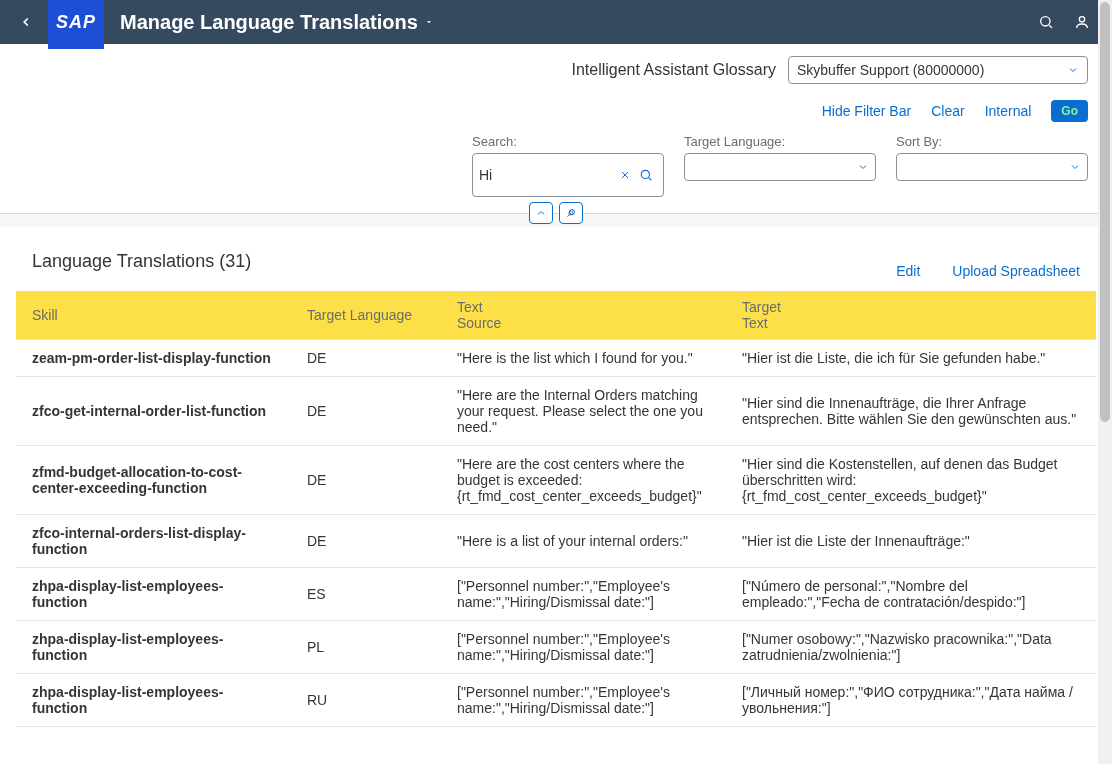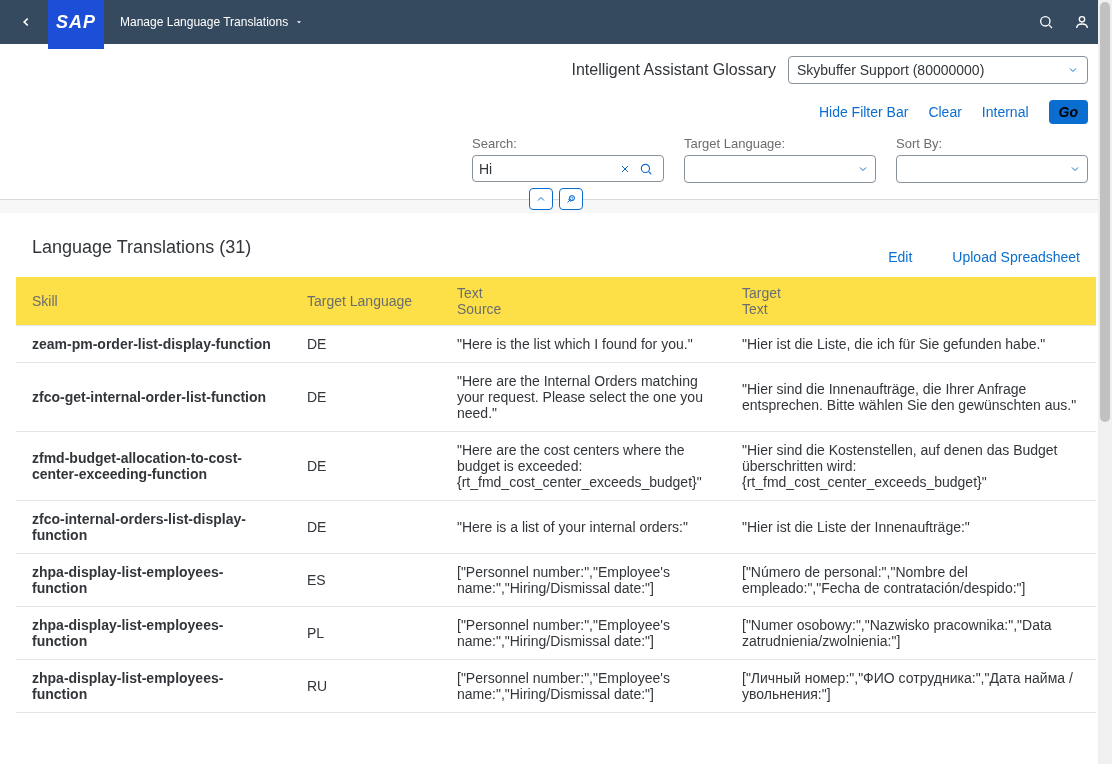--- a/index.html
+++ b/index.html
@@ -2,53 +2,53 @@
 <html><head>
 <meta charset="utf-8">
 <style>
 * { box-sizing: border-box; margin: 0; padding: 0; font-family: "72", Arial, Helvetica, sans-serif; }
 body { background: #fff; width: 1112px; height: 764px; overflow: hidden; position: relative; }
 
 
 .shell-header { height: 44px; background: #354a5f; display: flex; align-items: center; padding: 0 12px; color: #fff; }
 .back-btn { width: 28px; height: 28px; display: flex; align-items: center; justify-content: center; cursor: pointer; }
 .logo { background: #1d4ed8; color: #fff; font-weight: bold; font-size: 18px; padding: 16px 8px; margin: 0 16px 0 8px; letter-spacing: 1px; font-style: italic; }
-.app-title { font-size: 12px; font-weight: normal; display: flex; align-items: center; gap: 6px; }
+.app-title { font-size: 20px; font-weight: bold; display: flex; align-items: center; gap: 6px; }
 .header-spacer { flex: 1; }
 .header-icon { width: 36px; height: 36px; display: flex; align-items: center; justify-content: center; cursor: pointer; }
 
 
 .sub-header { display: flex; align-items: center; justify-content: flex-end; padding: 12px 24px 8px; gap: 12px; }
 .sub-title { font-size: 16px; color: #32363a; }
 .dropdown-main { width: 300px; height: 28px; border: 1px solid #89919a; border-radius: 4px; display: flex; align-items: center; padding: 0 8px; justify-content: space-between; color: #32363a; font-size: 14px; cursor: pointer; }
 
 
 .filter-actions { display: flex; justify-content: flex-end; align-items: center; padding: 8px 24px 12px; gap: 20px; }
 .link-btn { color: #0a6ed1; font-size: 14px; cursor: pointer; }
-.go-btn { background: #0a6ed1; color: #000000; border: none; border-radius: 4px; padding: 4px 10px; font-size: 14px; font-weight: bold; cursor: pointer; font-style: italic; }
+.go-btn { background: #0a6ed1; color: #86efac; border: none; border-radius: 4px; padding: 4px 10px; font-size: 12px; font-weight: bold; cursor: pointer; }
 
 
 .filter-fields { display: flex; gap: 20px; padding: 0 24px 16px; justify-content: flex-end; }
 .field-group { display: flex; flex-direction: column; gap: 4px; }
 .field-label { font-size: 13px; color: #6a6d70; }
-.search-input-wrap { width: 192px; height: 27px; border: 1px solid #89919a; border-radius: 4px; display: flex; align-items: center; padding: 0 6px; }
+.search-input-wrap { width: 192px; height: 44px; border: 1px solid #89919a; border-radius: 4px; display: flex; align-items: center; padding: 0 6px; }
 .search-input-wrap input { border: none; outline: none; flex: 1; font-size: 14px; color: #32363a; width: 100%; }
 .clear-x, .search-ic { color: #0a6ed1; cursor: pointer; padding: 0 4px; display: flex; }
 .combo { width: 192px; height: 28px; border: 1px solid #89919a; border-radius: 4px; display: flex; align-items: center; justify-content: flex-end; padding: 0 6px; cursor: pointer; }
 
 
 .divider-wrap { position: relative; height: 14px; border-top: 1px solid #d9d9d9; background: #f7f7f7; }
 .collapse-btns { position: absolute; top: -12px; left: 50%; transform: translateX(-50%); display: flex; gap: 6px; }
 .mini-btn { width: 24px; height: 22px; border: 1px solid #0a6ed1; border-radius: 4px; background: #fff; display: flex; align-items: center; justify-content: center; cursor: pointer; color: #0a6ed1; }
 
 
 .table-area { padding: 0 16px; }
 .table-title-row { display: flex; align-items: center; justify-content: space-between; padding: 16px 16px 12px; }
 .table-title { font-size: 18px; color: #32363a; }
-.table-actions { display: flex; gap: 40px; margin-top: 20px; }
+.table-actions { display: flex; gap: 32px; margin-top: 20px; }
 
 
 .data-table { width: 100%; border-collapse: collapse; }
 .data-table th { text-align: left; font-weight: normal; font-size: 14px; color: #6a6d70; padding: 8px 16px; border-bottom: 1px solid #e5e5e5; background: #fde047; }
 .data-table td { font-size: 14px; color: #32363a; padding: 10px 16px; border-bottom: 1px solid #e5e5e5; vertical-align: middle; }
 .data-table td.skill { font-weight: bold; }
 .col-skill { width: 275px; }
 .col-lang { width: 150px; }
 .col-src { width: 285px; }
 .col-tgt { width: auto; }

